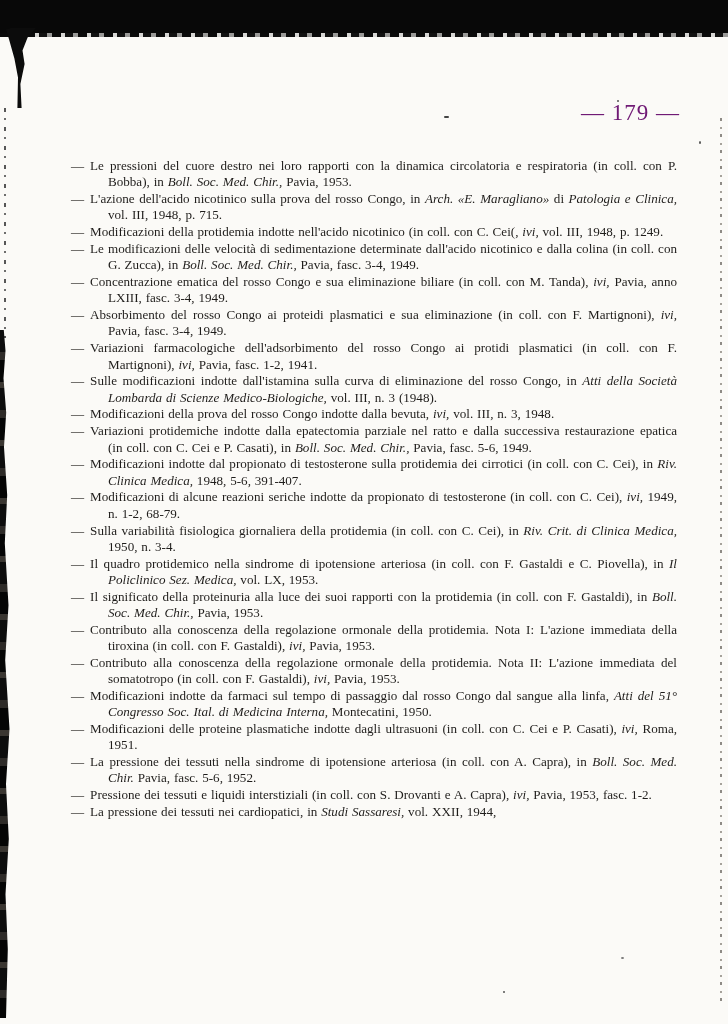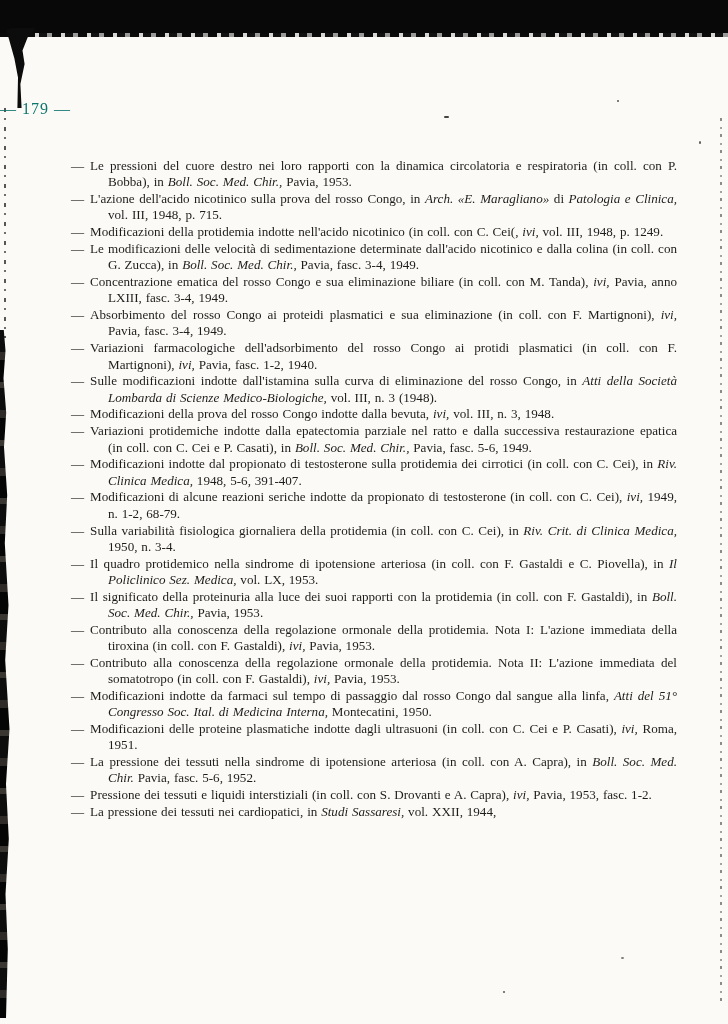--- a/index.html
+++ b/index.html
@@ -42,23 +42,23 @@
   }
   .speck { position: absolute; background: #555; border-radius: 50%; }
   .speck.s1 { left: 444px; top: 116px; width: 5px; height: 2px; background:#444; border-radius: 1px; }
   .speck.s2 { left: 617px; top: 100px; width: 2px; height: 2px; }
   .speck.s3 { left: 699px; top: 141px; width: 2px; height: 3px; }
   .speck.s4 { left: 503px; top: 991px; width: 2px; height: 2px; }
   .speck.s5 { left: 621px; top: 957px; width: 3px; height: 2px; background:#777; }
   
   .page-number {
     position: absolute; left: 0; top: 100px; width: 680px;
-    text-align: left;
-    font-size: 16px; letter-spacing: 1px;
-    color: #0f766e;
+    text-align: right;
+    font-size: 23px; letter-spacing: 1px;
+    color: #701a75;
   }
   .bib {
     position: absolute; left: 63px; top: 150px; width: 606px;
     list-style: none; margin: 8px; padding: 0;
     font-size: 13.1px; line-height: 16.3px;
   }
   .entry {
     padding-left: 37px; text-indent: -37px;
     text-align: justify;
     margin: 0 0 0.5px 0;
@@ -83,21 +83,21 @@
 <div class="speck s5"></div>
 
 <div class="page-number">— 179 —</div>
 <ul class="bib">
     <li class="entry"><span class="dash">—</span><span>Le pressioni del cuore destro nei loro rapporti con la dinamica circolatoria e respiratoria (in coll. con P. Bobba), in </span><span class="it">Boll. Soc. Med. Chir.,</span><span> Pavia, 1953.</span></li>
     <li class="entry"><span class="dash">—</span><span>L'azione dell'acido nicotinico sulla prova del rosso Congo, in </span><span class="it">Arch. «E. Maragliano»</span><span> di </span><span class="it">Patologia e Clinica,</span><span> vol. III, 1948, p. 715.</span></li>
     <li class="entry"><span class="dash">—</span><span>Modificazioni della protidemia indotte nell'acido nicotinico (in coll. con C. Cei(, </span><span class="it">ivi,</span><span> vol. III, 1948, p. 1249.</span></li>
     <li class="entry"><span class="dash">—</span><span>Le modificazioni delle velocità di sedimentazione determinate dall'acido nicotinico e dalla colina (in coll. con G. Zucca), in </span><span class="it">Boll. Soc. Med. Chir.,</span><span> Pavia, fasc. 3-4, 1949.</span></li>
     <li class="entry"><span class="dash">—</span><span>Concentrazione ematica del rosso Congo e sua eliminazione biliare (in coll. con M. Tanda), </span><span class="it">ivi,</span><span> Pavia, anno LXIII, fasc. 3-4, 1949.</span></li>
     <li class="entry"><span class="dash">—</span><span>Absorbimento del rosso Congo ai proteidi plasmatici e sua eliminazione (in coll. con F. Martignoni), </span><span class="it">ivi,</span><span> Pavia, fasc. 3-4, 1949.</span></li>
-    <li class="entry"><span class="dash">—</span><span>Variazioni farmacologiche dell'adsorbimento del rosso Congo ai protidi plasmatici (in coll. con F. Martignoni), </span><span class="it">ivi,</span><span> Pavia, fasc. 1-2, 1940.</span></li>
+    <li class="entry"><span class="dash">—</span><span>Variazioni farmacologiche dell'adsorbimento del rosso Congo ai protidi plasmatici (in coll. con F. Martignoni), </span><span class="it">ivi,</span><span> Pavia, fasc. 1-2, 1941.</span></li>
     <li class="entry"><span class="dash">—</span><span>Sulle modificazioni indotte dall'istamina sulla curva di eliminazione del rosso Congo, in </span><span class="it">Atti della Società Lombarda di Scienze Medico-Biologiche,</span><span> vol. III, n. 3 (1948).</span></li>
     <li class="entry"><span class="dash">—</span><span>Modificazioni della prova del rosso Congo indotte dalla bevuta, </span><span class="it">ivi,</span><span> vol. III, n. 3, 1948.</span></li>
     <li class="entry"><span class="dash">—</span><span>Variazioni protidemiche indotte dalla epatectomia parziale nel ratto e dalla successiva restaurazione epatica (in coll. con C. Cei e P. Casati), in </span><span class="it">Boll. Soc. Med. Chir.,</span><span> Pavia, fasc. 5-6, 1949.</span></li>
     <li class="entry"><span class="dash">—</span><span>Modificazioni indotte dal propionato di testosterone sulla protidemia dei cirrotici (in coll. con C. Cei), in </span><span class="it">Riv. Clinica Medica,</span><span> 1948, 5-6, 391-407.</span></li>
     <li class="entry"><span class="dash">—</span><span>Modificazioni di alcune reazioni seriche indotte da propionato di testosterone (in coll. con C. Cei), </span><span class="it">ivi,</span><span> 1949, n. 1-2, 68-79.</span></li>
     <li class="entry"><span class="dash">—</span><span>Sulla variabilità fisiologica giornaliera della protidemia (in coll. con C. Cei), in </span><span class="it">Riv. Crit. di Clinica Medica,</span><span> 1950, n. 3-4.</span></li>
     <li class="entry"><span class="dash">—</span><span>Il quadro protidemico nella sindrome di ipotensione arteriosa (in coll. con F. Gastaldi e C. Piovella), in </span><span class="it">Il Policlinico Sez. Medica,</span><span> vol. LX, 1953.</span></li>
     <li class="entry"><span class="dash">—</span><span>Il significato della proteinuria alla luce dei suoi rapporti con la protidemia (in coll. con F. Gastaldi), in </span><span class="it">Boll. Soc. Med. Chir.,</span><span> Pavia, 1953.</span></li>
     <li class="entry"><span class="dash">—</span><span>Contributo alla conoscenza della regolazione ormonale della protidemia. Nota I: L'azione immediata della tiroxina (in coll. con F. Gastaldi), </span><span class="it">ivi,</span><span> Pavia, 1953.</span></li>
     <li class="entry"><span class="dash">—</span><span>Contributo alla conoscenza della regolazione ormonale della protidemia. Nota II: L'azione immediata del somatotropo (in coll. con F. Gastaldi), </span><span class="it">ivi,</span><span> Pavia, 1953.</span></li>

